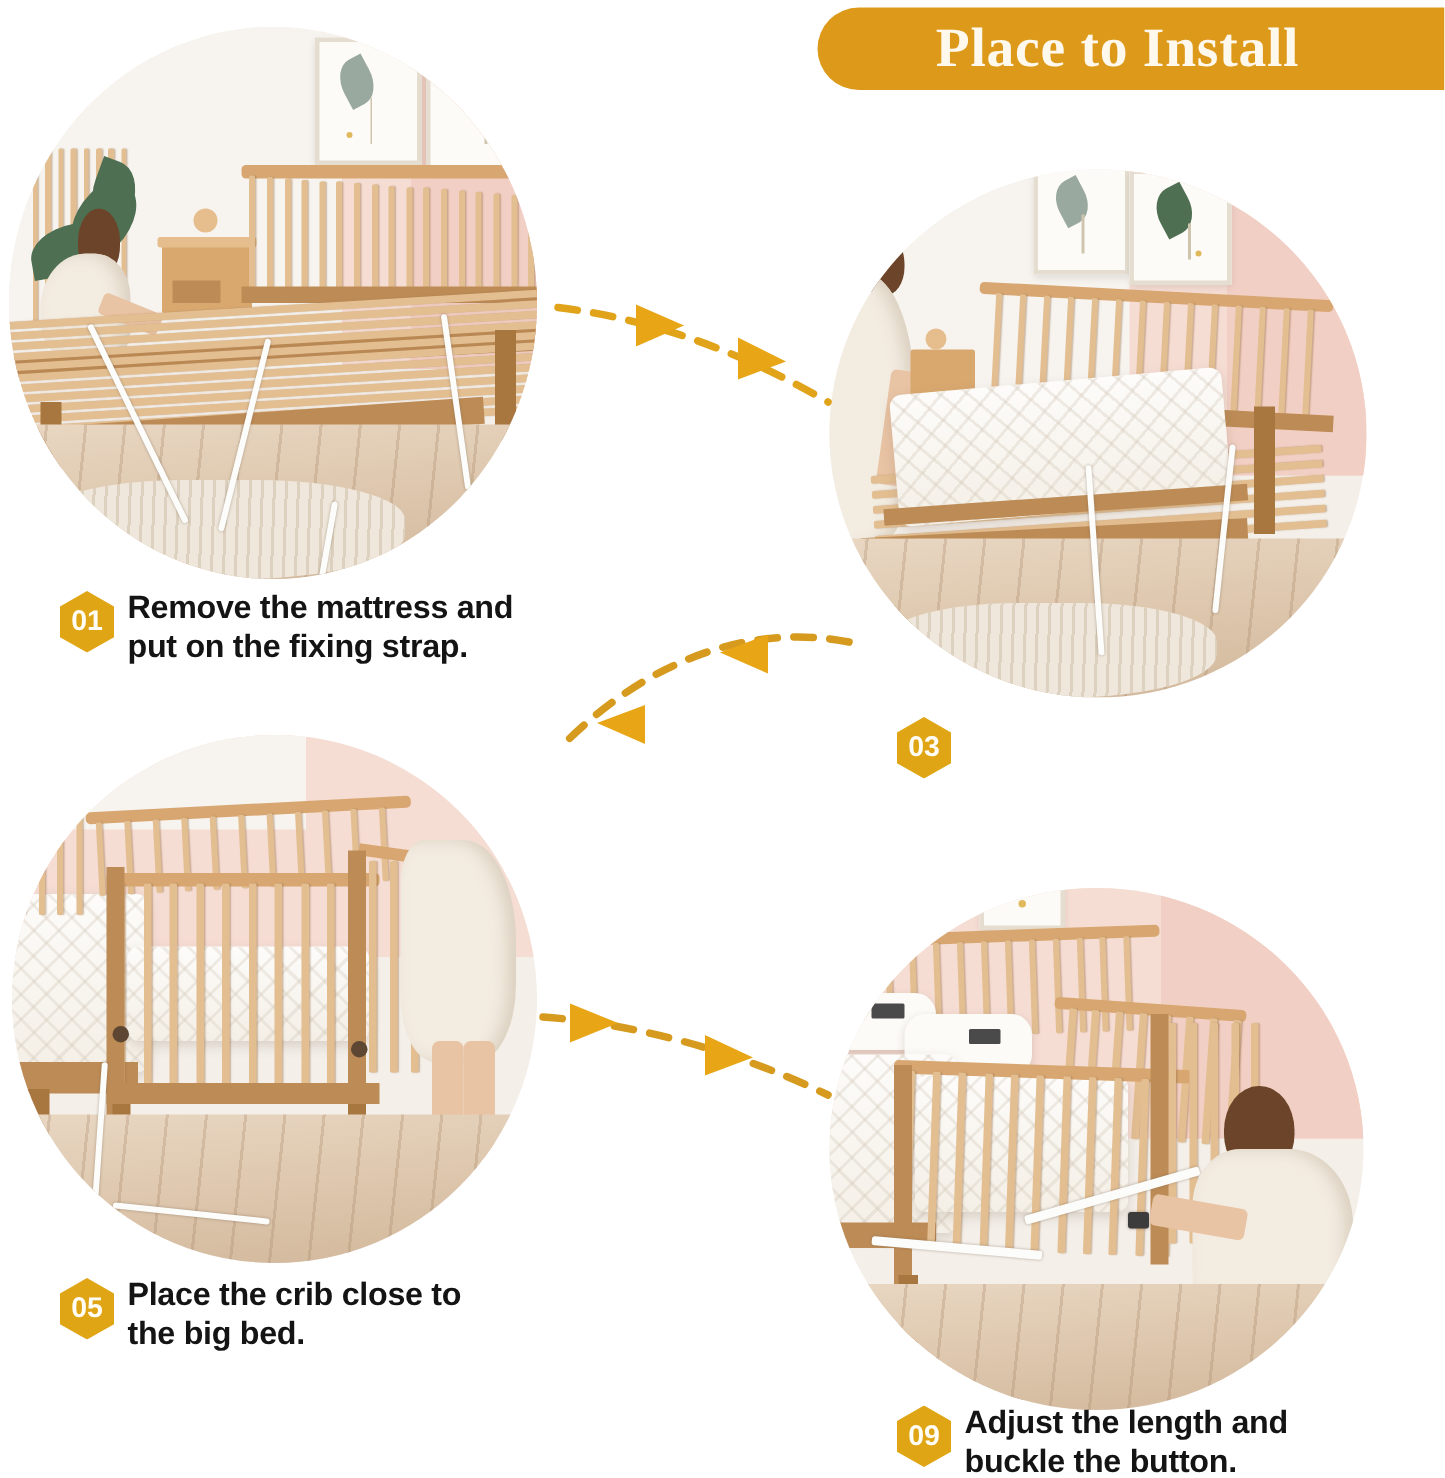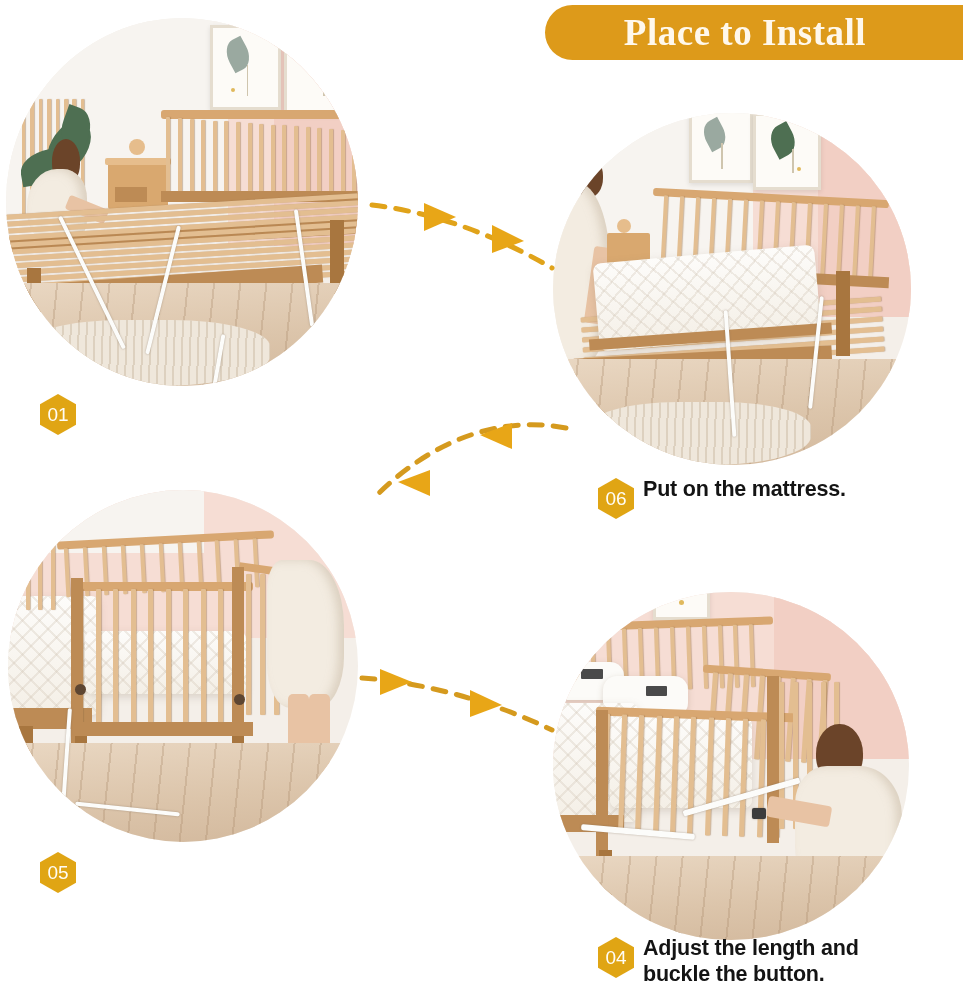--- a/index.html
+++ b/index.html
@@ -122,21 +122,21 @@
     align-items: flex-start;
     gap: 9px;
   }
   .hexagon {
     flex: 0 0 auto;
     width: 36px; height: 41px;
     background: #E0A514;
     clip-path: polygon(50% 0%, 100% 25%, 100% 75%, 50% 100%, 0% 75%, 0% 25%);
     display: flex; align-items: center; justify-content: center;
     color: #fffdf6;
-    font-size: 19px; font-weight: normal;
+    font-size: 19px; font-weight: bold;
     font-family: "Liberation Sans", sans-serif;
     line-height: 1;
     filter: drop-shadow(1px 2px 1px rgba(140,100,10,.45));
     margin-top: 2px;
   }
   .step-text {
     font-size: 21.5px;
     font-weight: bold;
     color: #141414;
     line-height: 1.22;
@@ -496,28 +496,31 @@
 
   <g>
     <path d="M362,678 C420,682 490,700 552,730" fill="none" stroke="#D59A1E" stroke-width="5" stroke-dasharray="13 11" stroke-linecap="round"></path>
     <polygon points="380,669 412,682 380,695" fill="#E8A617"></polygon>
     <polygon points="470,690 502,705 470,717" fill="#E8A617"></polygon>
   </g>
 </svg>
 
 <div class="step" style="left:40px; top:392px;">
   <div class="hexagon">01</div>
+  <div class="step-text">Remove the mattress and
+put on the fixing strap.</div>
 </div>
 
 <div class="step" style="left:598px; top:476px;">
-  <div class="hexagon">06</div>
-  <div class="step-text">Put on the mattress.</div>
+  <div class="hexagon">03</div>
 </div>
 
 <div class="step" style="left:40px; top:850px;">
   <div class="hexagon">05</div>
+  <div class="step-text">Place the crib close to
+the big bed.</div>
 </div>
 
 <div class="step" style="left:598px; top:935px;">
-  <div class="hexagon">04</div>
+  <div class="hexagon">09</div>
   <div class="step-text">Adjust the length and
 buckle the button.</div>
 </div>
 
 </body></html>

